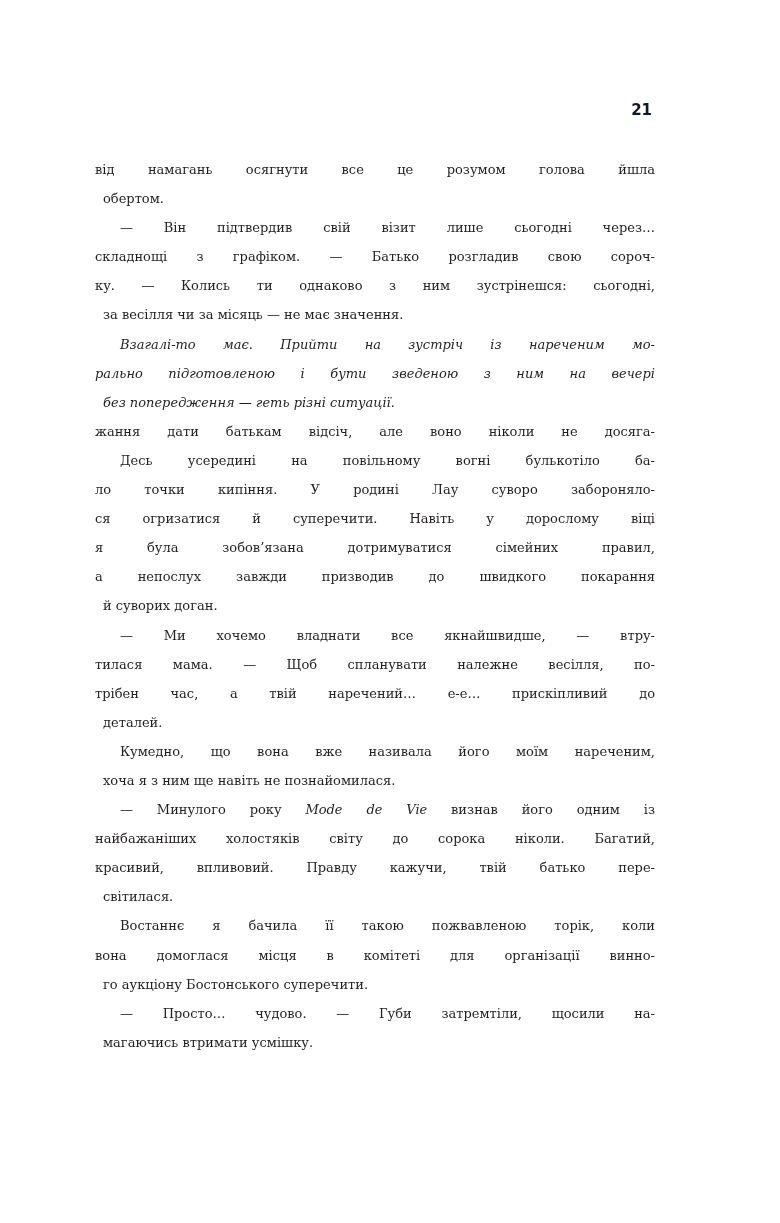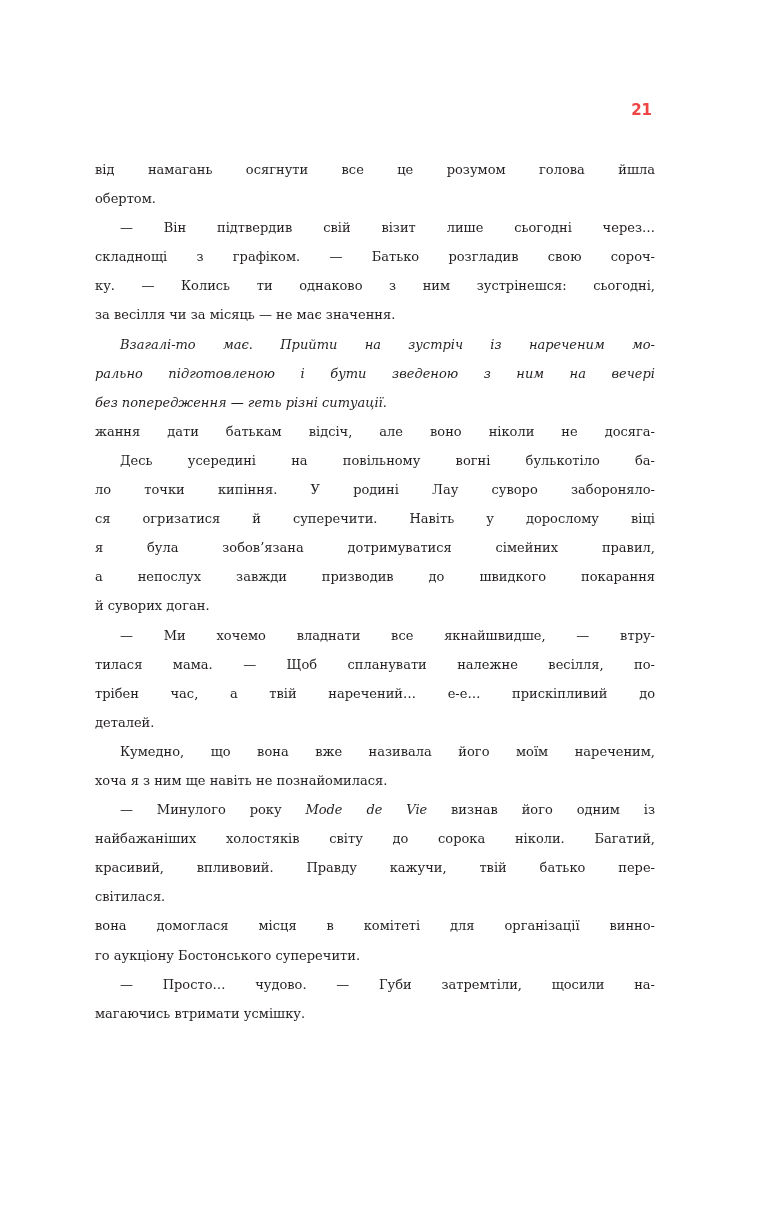--- a/index.html
+++ b/index.html
@@ -2,28 +2,28 @@
 <html><head>
   <meta charset="utf-8">
   <style>
     html, body { margin: 0; padding: 0; }
     body {
       width: 780px; height: 1223px; background: #ffffff; position: relative; overflow: hidden;
       color: #231f20;
     }
     .page-number {
       position: absolute; top: 101px; left: 626px; width: 26px; text-align: right;
-      font-family: "DejaVu Sans", sans-serif; font-weight: bold; font-size: 15px; color: #ef4444;
+      font-family: "DejaVu Sans", sans-serif; font-weight: bold; font-size: 15px; color: #0f172a;
     }
     .text-block {
       position: absolute; left: 95px; top: 155px; width: 560px;
       font-family: "DejaVu Serif", serif; font-size: 13px; line-height: 29.1px;
     }
     .line { display: block; white-space: nowrap; text-align: justify; text-align-last: justify; height: 29.1px; }
-    .line.last { text-align-last: left; }
+    .line.last { text-align-last: left; margin-left: 8px; }
     .line.indent { padding-left: 25px; }
     .it { font-style: italic; }
   </style>
 </head>
 <body>
 
 <div class="page-number">21</div>
 
 <div class="text-block" id="text-block">
     <span class="line">від намагань осягнути все це розумом голова йшла</span>
@@ -45,17 +45,18 @@
     <span class="line indent">— Ми хочемо владнати все якнайшвидше, — втру-</span>
     <span class="line">тилася мама. — Щоб спланувати належне весілля, по-</span>
     <span class="line">трібен час, а твій наречений… е-е… прискіпливий до</span>
     <span class="line last">деталей.</span>
     <span class="line indent">Кумедно, що вона вже називала його моїм нареченим,</span>
     <span class="line last">хоча я з ним ще навіть не познайомилася.</span>
     <span class="line indent"><span>— Минулого року </span><span class="it">Mode de Vie</span><span> визнав його одним із</span></span>
     <span class="line">найбажаніших холостяків світу до сорока ніколи. Багатий,</span>
     <span class="line">красивий, впливовий. Правду кажучи, твій батько пере-</span>
     <span class="line last">світилася.</span>
+    <span class="line indent">Востаннє я бачила її такою пожвавленою торік, коли</span>
     <span class="line">вона домоглася місця в комітеті для організації винно-</span>
     <span class="line last">го аукціону Бостонського суперечити.</span>
     <span class="line indent">— Просто… чудово. — Губи затремтіли, щосили на-</span>
     <span class="line last">магаючись втримати усмішку.</span>
   </div>
 
 </body></html>

